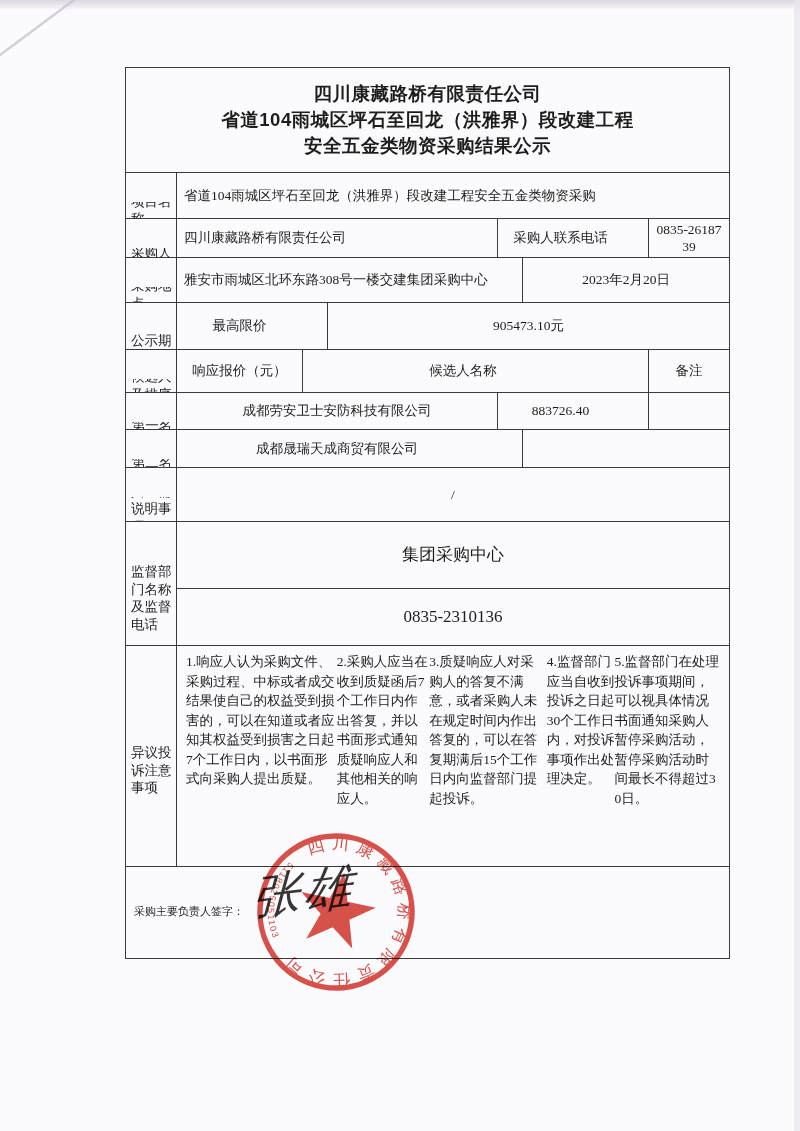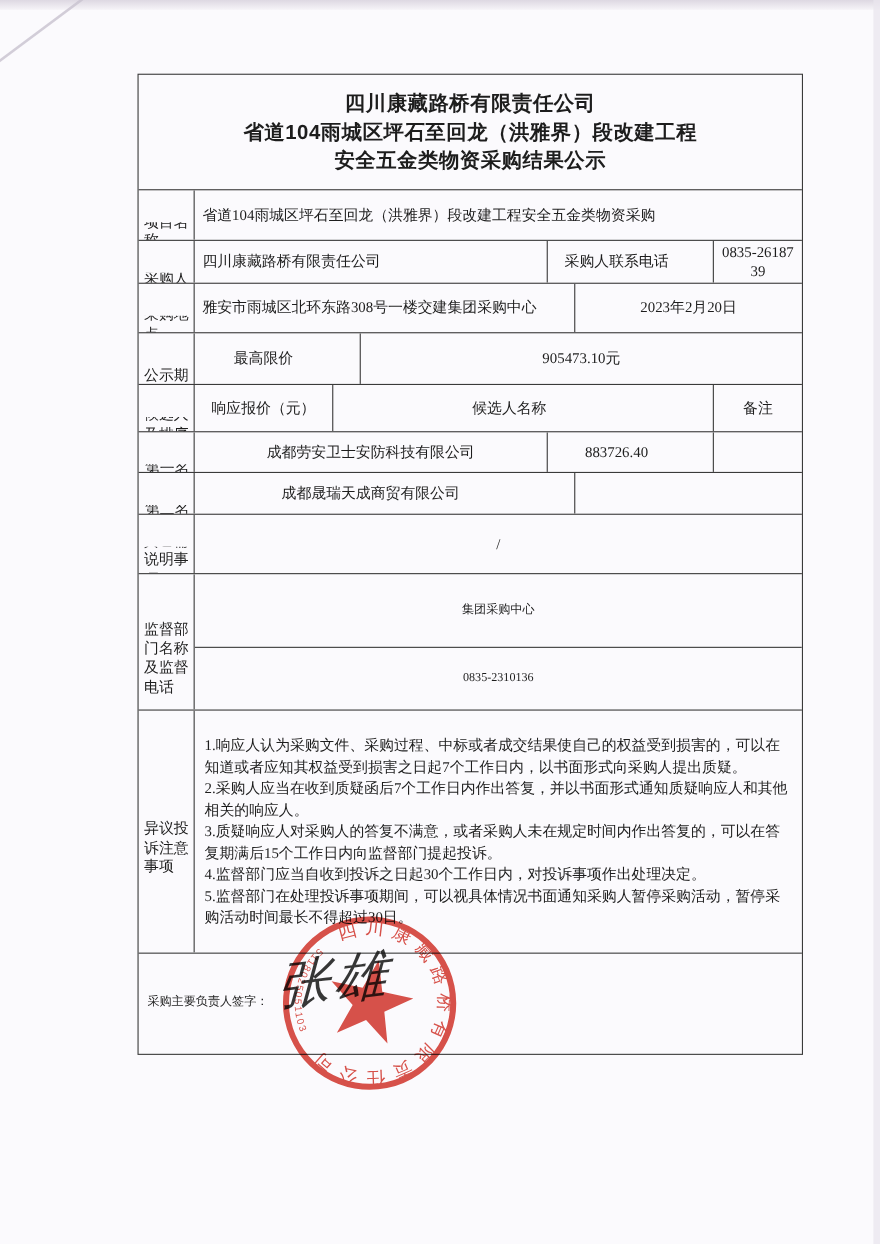--- a/index.html
+++ b/index.html
@@ -38,24 +38,24 @@
   .center{justify-content:center;text-align:center;}
   
   .title-cell{
     flex:1 1 auto;flex-direction:column;justify-content:center;gap:6px;
     font-family:"Liberation Sans", sans-serif;font-weight:bold;
     font-size:18.5px;line-height:20px;text-align:center;letter-spacing:.5px;
   }
   
   .stack{flex-direction:column;align-items:stretch;padding:0;}
   .sub{box-sizing:border-box;display:flex;align-items:center;justify-content:center;
-    text-align:right;font-size:11px;padding:2px 7px;}
+    text-align:right;font-size:17px;padding:2px 7px;}
   .sub.bt{border-top:1.4px solid #3a3a3a;}
   
-  .obj{flex-direction:column;align-items:stretch;justify-content:center;padding:6px 9px;}
+  .obj{flex-direction:row;align-items:stretch;justify-content:center;padding:6px 9px;}
   .obj p{margin:0;font-size:13.5px;line-height:19.5px;text-align:left;}
   
   .sig-cell{flex:1 1 auto;padding-left:8px;font-size:11px;}
   .sig-name{
     position:absolute;left:252px;top:868px;z-index:4;
     font-size:48px;line-height:48px;color:#1b1b1b;opacity:.88;
     font-style:italic;letter-spacing:4px;
     transform:rotate(-7deg) skewX(-9deg);
     font-family:"Liberation Serif", serif;
   }

